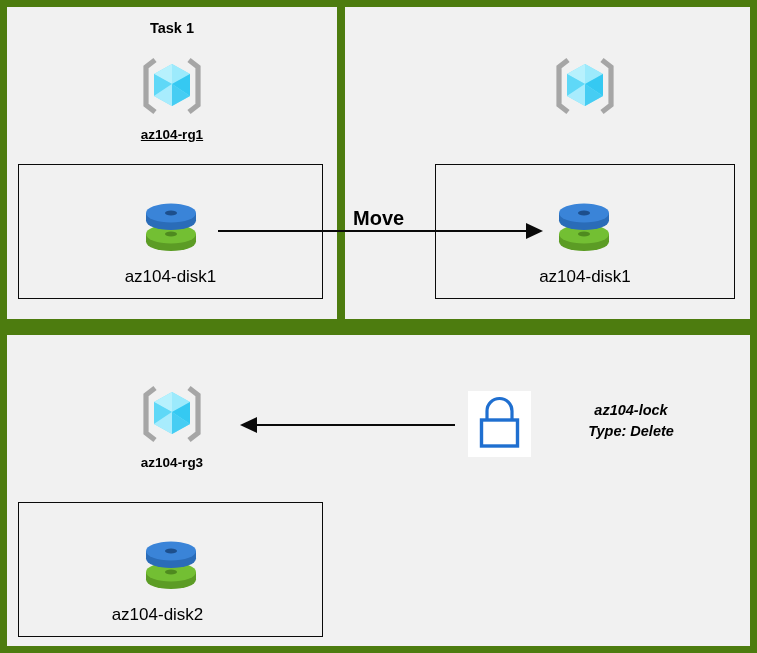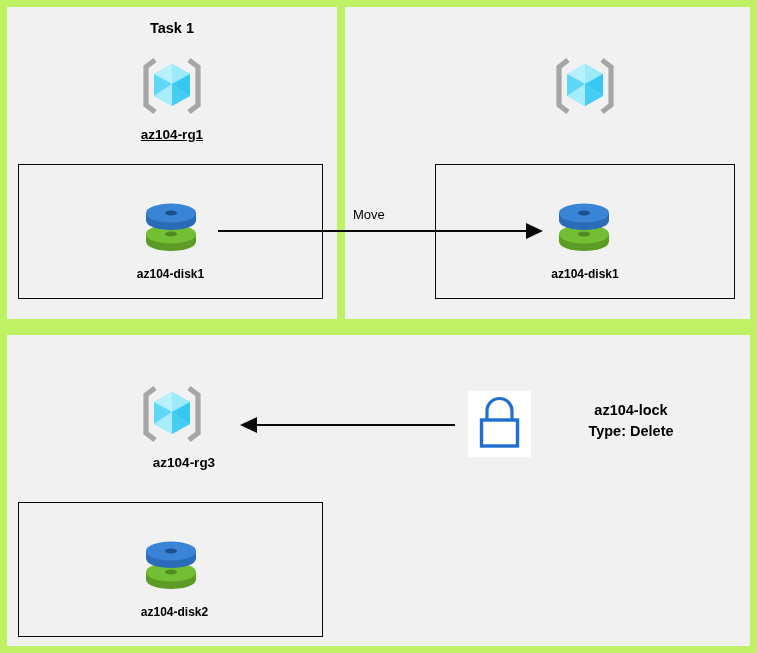--- a/index.html
+++ b/index.html
@@ -13,21 +13,21 @@
     position: relative;
     font-family: "Liberation Sans", sans-serif;
     overflow: hidden;
   }
 
   .canvas {
     position: absolute;
     left: 0; top: 0;
     width: 757px;
     height: 653px;
-    background: #bef264;
+    background: #4d7c0f;
   }
 
   
   .panel {
     position: absolute;
     background: #f1f1f1;
   }
   #panel-task1 { left: 7px;   top: 7px;   width: 330px; height: 312px; }
   #panel-task2 { left: 345px; top: 7px;   width: 405px; height: 312px; }
   #panel-task3 { left: 7px;   top: 335px; width: 743px; height: 311px; }
@@ -58,21 +58,21 @@
   .rg-label {
     position: absolute;
     font-size: 13.5px;
     font-weight: bold;
     color: #000000;
     text-align: center;
     white-space: nowrap;
   }
   #rg-label-1 { left: 18px;  top: 127px; width: 308px; text-decoration: underline; }
   #rg-label-2 { left: 430px; top: 127px; width: 310px; }
-  #rg-label-3 { left: 30px;  top: 455px; width: 308px; text-align: center; }
+  #rg-label-3 { left: 18px;  top: 455px; width: 308px; text-align: center; }
 
   
   .inner-box {
     position: absolute;
     background: #f1f1f1;
     border: 1.6px solid #0a0a0a;
     box-sizing: border-box;
   }
   #box-task1 { left: 18px;  top: 164px; width: 305px; height: 135px; }
   #box-task2 { left: 435px; top: 164px; width: 300px; height: 135px; }
@@ -83,42 +83,42 @@
     position: absolute;
     width: 64px;
     height: 62px;
   }
   #disk-icon-1 { left: 139px; top: 196px; }
   #disk-icon-2 { left: 552px; top: 196px; }
   #disk-icon-3 { left: 139px; top: 534px; }
 
   .disk-label {
     position: absolute;
-    font-size: 12px;
-    font-weight: bold;
+    font-size: 17px;
+    font-weight: normal;
     color: #000000;
     text-align: center;
     white-space: nowrap;
   }
   #disk-label-1 { left: 18px;  top: 267px; width: 305px; }
   #disk-label-2 { left: 435px; top: 267px; width: 300px; }
-  #disk-label-3 { left: 35px;  top: 605px; width: 279px; }
+  #disk-label-3 { left: 18px;  top: 605px; width: 279px; }
 
   
   .arrow-svg {
     position: absolute;
     overflow: visible;
   }
   #arrow-move  { left: 218px; top: 214px; width: 325px; height: 34px; }
   #arrow-lock  { left: 240px; top: 408px; width: 215px; height: 34px; }
 
   .arrow-label {
     position: absolute;
-    font-size: 13px;
-    font-weight: normal;
+    font-size: 20px;
+    font-weight: bold;
     color: #000000;
     white-space: nowrap;
   }
   #label-move { left: 353px; top: 207px; }
 
   
   #lock-icon-wrap {
     position: absolute;
     left: 468px;
     top: 391px;
@@ -133,21 +133,21 @@
     left: 541px;
     top: 400px;
     width: 180px;
     text-align: center;
     font-size: 14.5px;
     font-weight: bold;
     color: #000000;
     line-height: 21px;
     white-space: nowrap;
   }
-  #lock-text div { white-space: nowrap; }
+  #lock-text div { white-space: nowrap; font-style: italic; }
 </style>
 </head>
 <body>
 
 <div class="canvas">
 
   <div class="panel" id="panel-task1"></div>
 
   <div class="task-title" id="title-task1">Task 1</div>
 

